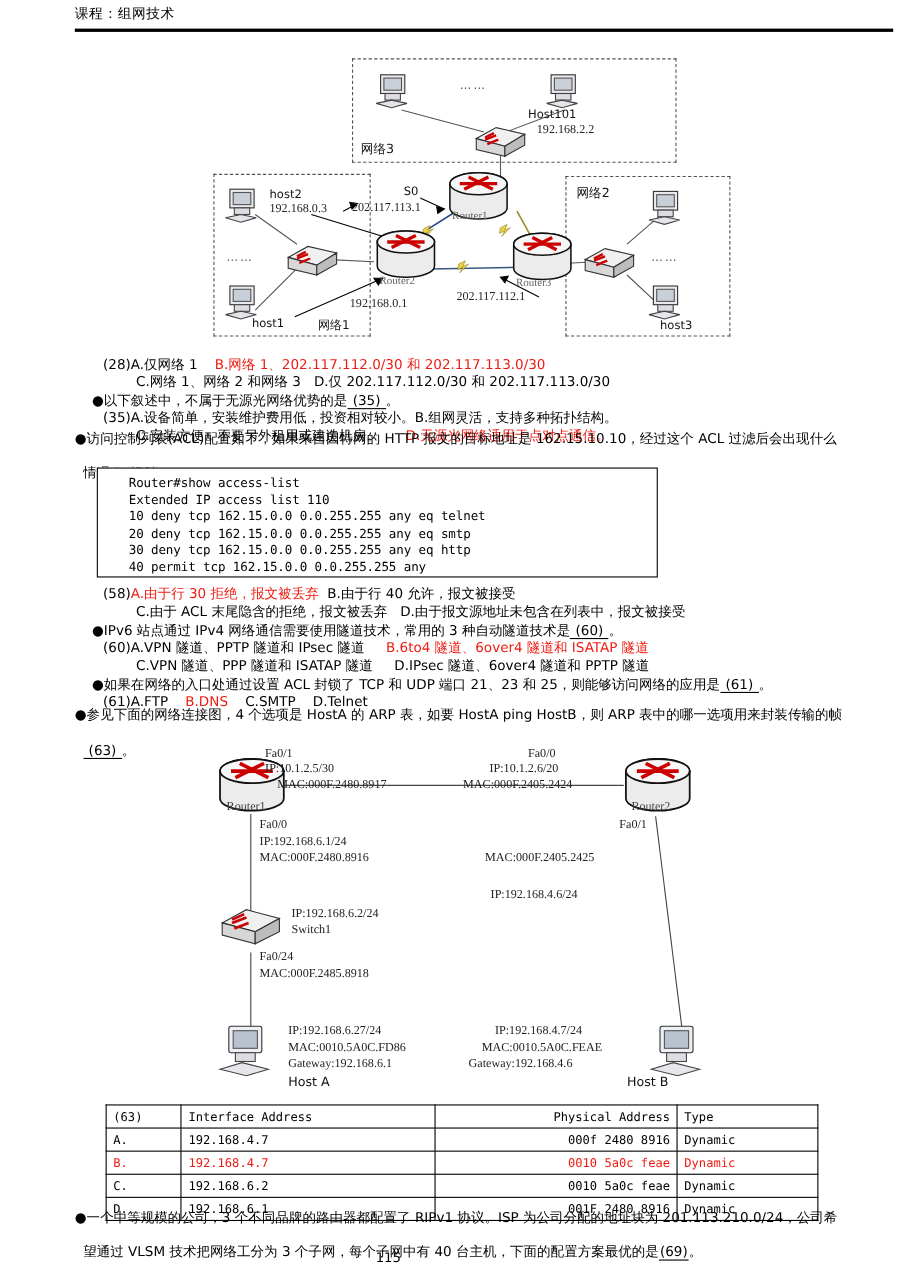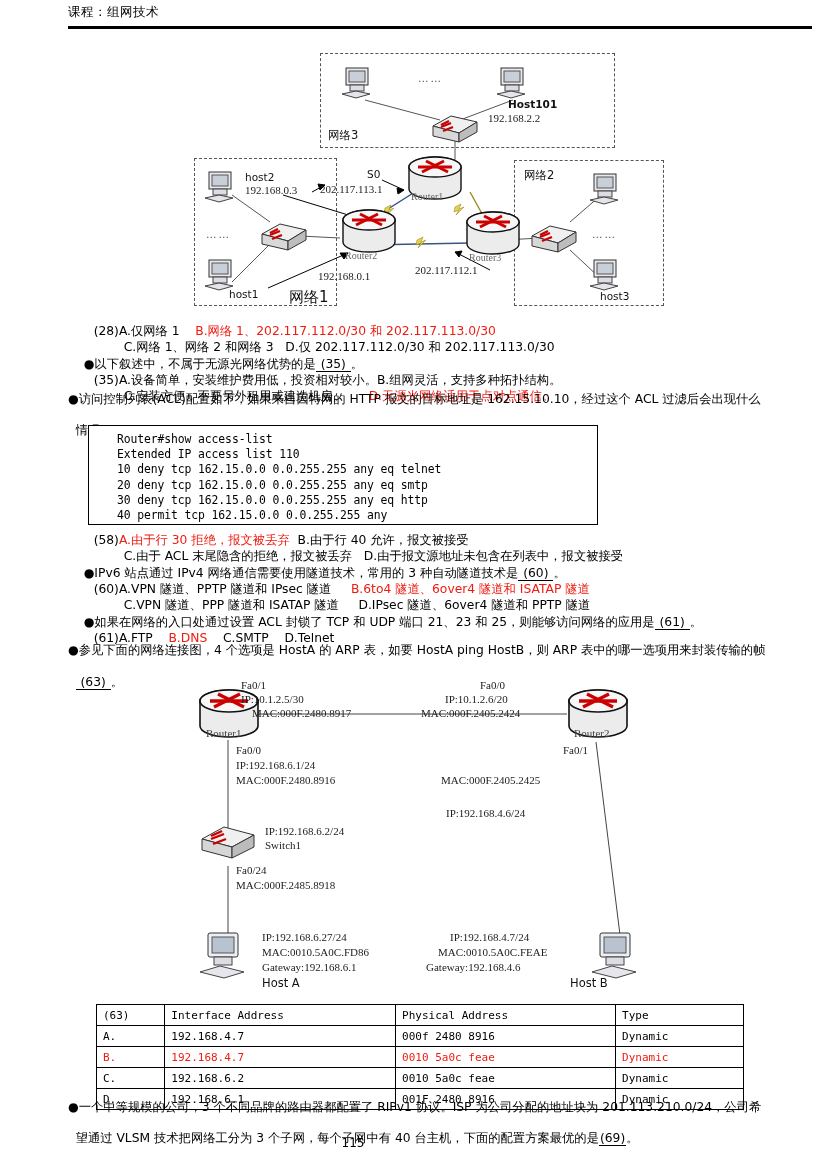--- a/index.html
+++ b/index.html
@@ -37,21 +37,21 @@
   .codebox{position:absolute;border:1.6px solid #000;background:#fff;}
   .codebox pre{margin:0;padding:6px 0 5px 28px;font-size:11.4px;line-height:15.2px;
       font-family:"DejaVu Sans Mono","Liberation Mono",monospace;letter-spacing:-0.1px;}
 
   
   table.arp{position:absolute;border-collapse:collapse;
             font-family:"DejaVu Sans Mono","Liberation Mono",monospace;font-size:11px;}
   table.arp td{border:1.2px solid #000;padding:2px 6px;height:16px;vertical-align:middle;}
   table.arp td.c1{width:50px;}
   table.arp td.c2{width:200px;}
-  table.arp td.c3{width:190px;}
+  table.arp td.c3{width:190px;text-align:right;}
   table.arp td.c4{width:105px;}
   table.arp tr.redrow td{color:#ee1b11;}
 
   .pageno{position:absolute;left:0;top:1136px;width:706px;text-align:center;
           font-size:12px;font-family:"DejaVu Sans","Liberation Sans",sans-serif;}
 
   svg{overflow:visible;display:block;}
 </style>
 </head>
 <body>
@@ -118,21 +118,21 @@
     </div>
     <div class="node" style="left:495px;top:66px;">
       <svg width="38" height="36" viewBox="0 0 38 36">
           <rect x="6" y="2" width="22" height="17" fill="#e9e9ef" stroke="#333"></rect>
           <rect x="9" y="5" width="16" height="11" fill="#c9cfd8" stroke="#555"></rect>
           <rect x="10" y="19" width="14" height="6" fill="#dcdce2" stroke="#444"></rect>
           <polygon points="2,28 16,25 30,28 16,32" fill="#e4e4ea" stroke="#444"></polygon>
         </svg>
     </div>
     <div class="dlabel" style="left:418px;top:72px;letter-spacing:2px;color:#555;">……</div>
-    <div class="dlabel" style="left:508px;top:98px;font-weight:bold;">Host101</div>
+    <div class="dlabel" style="left:480px;top:98px;">Host101</div>
     <div class="dlabel serif" style="left:488px;top:112px;">192.168.2.2</div>
 
     <div class="node" style="left:429px;top:112px;">
       <svg width="52" height="34" viewBox="0 0 52 34">
           <polygon points="4,14 22,4 48,10 30,21" fill="#f0f0f0" stroke="#333"></polygon>
           <polygon points="4,14 30,21 30,30 4,24" fill="#d8d8d8" stroke="#333"></polygon>
           <polygon points="30,21 48,10 48,20 30,30" fill="#bdbdbd" stroke="#333"></polygon>
           <g stroke="#c00" stroke-width="2.2" fill="none">
             <path d="M12,15 L22,11"></path>
             <path d="M14,19 L24,15"></path>
@@ -182,21 +182,21 @@
           <polygon points="4,14 22,4 48,10 30,21" fill="#f0f0f0" stroke="#333"></polygon>
           <polygon points="4,14 30,21 30,30 4,24" fill="#d8d8d8" stroke="#333"></polygon>
           <polygon points="30,21 48,10 48,20 30,30" fill="#bdbdbd" stroke="#333"></polygon>
           <g stroke="#c00" stroke-width="2.2" fill="none">
             <path d="M12,15 L22,11"></path>
             <path d="M14,19 L24,15"></path>
             <path d="M20,9 L12,13"></path>
           </g>
         </svg>
     </div>
-    <div class="dlabel" style="left:289px;top:288px;font-size:15px;">网络1</div>
+    <div class="dlabel" style="left:289px;top:288px;font-size:11px;">网络1</div>
 
     <div class="node" style="left:338px;top:208px;">
       <svg width="62" height="50" viewBox="0 0 62 50">
           <ellipse cx="31" cy="12" rx="26" ry="10" fill="#f2f2f2" stroke="#111" stroke-width="1.4"></ellipse>
           <path d="M5,12 L5,34 A26,10 0 0 0 57,34 L57,12" fill="#ececec" stroke="#111" stroke-width="1.4"></path>
           <ellipse cx="31" cy="12" rx="26" ry="10" fill="#f7f7f7" stroke="#111" stroke-width="1.4"></ellipse>
           <g stroke="#c00" stroke-width="3" fill="#c00">
             <path d="M18,17 L40,6"></path>
             <path d="M22,6 L44,17"></path>
             <path d="M14,12 L48,12"></path>

